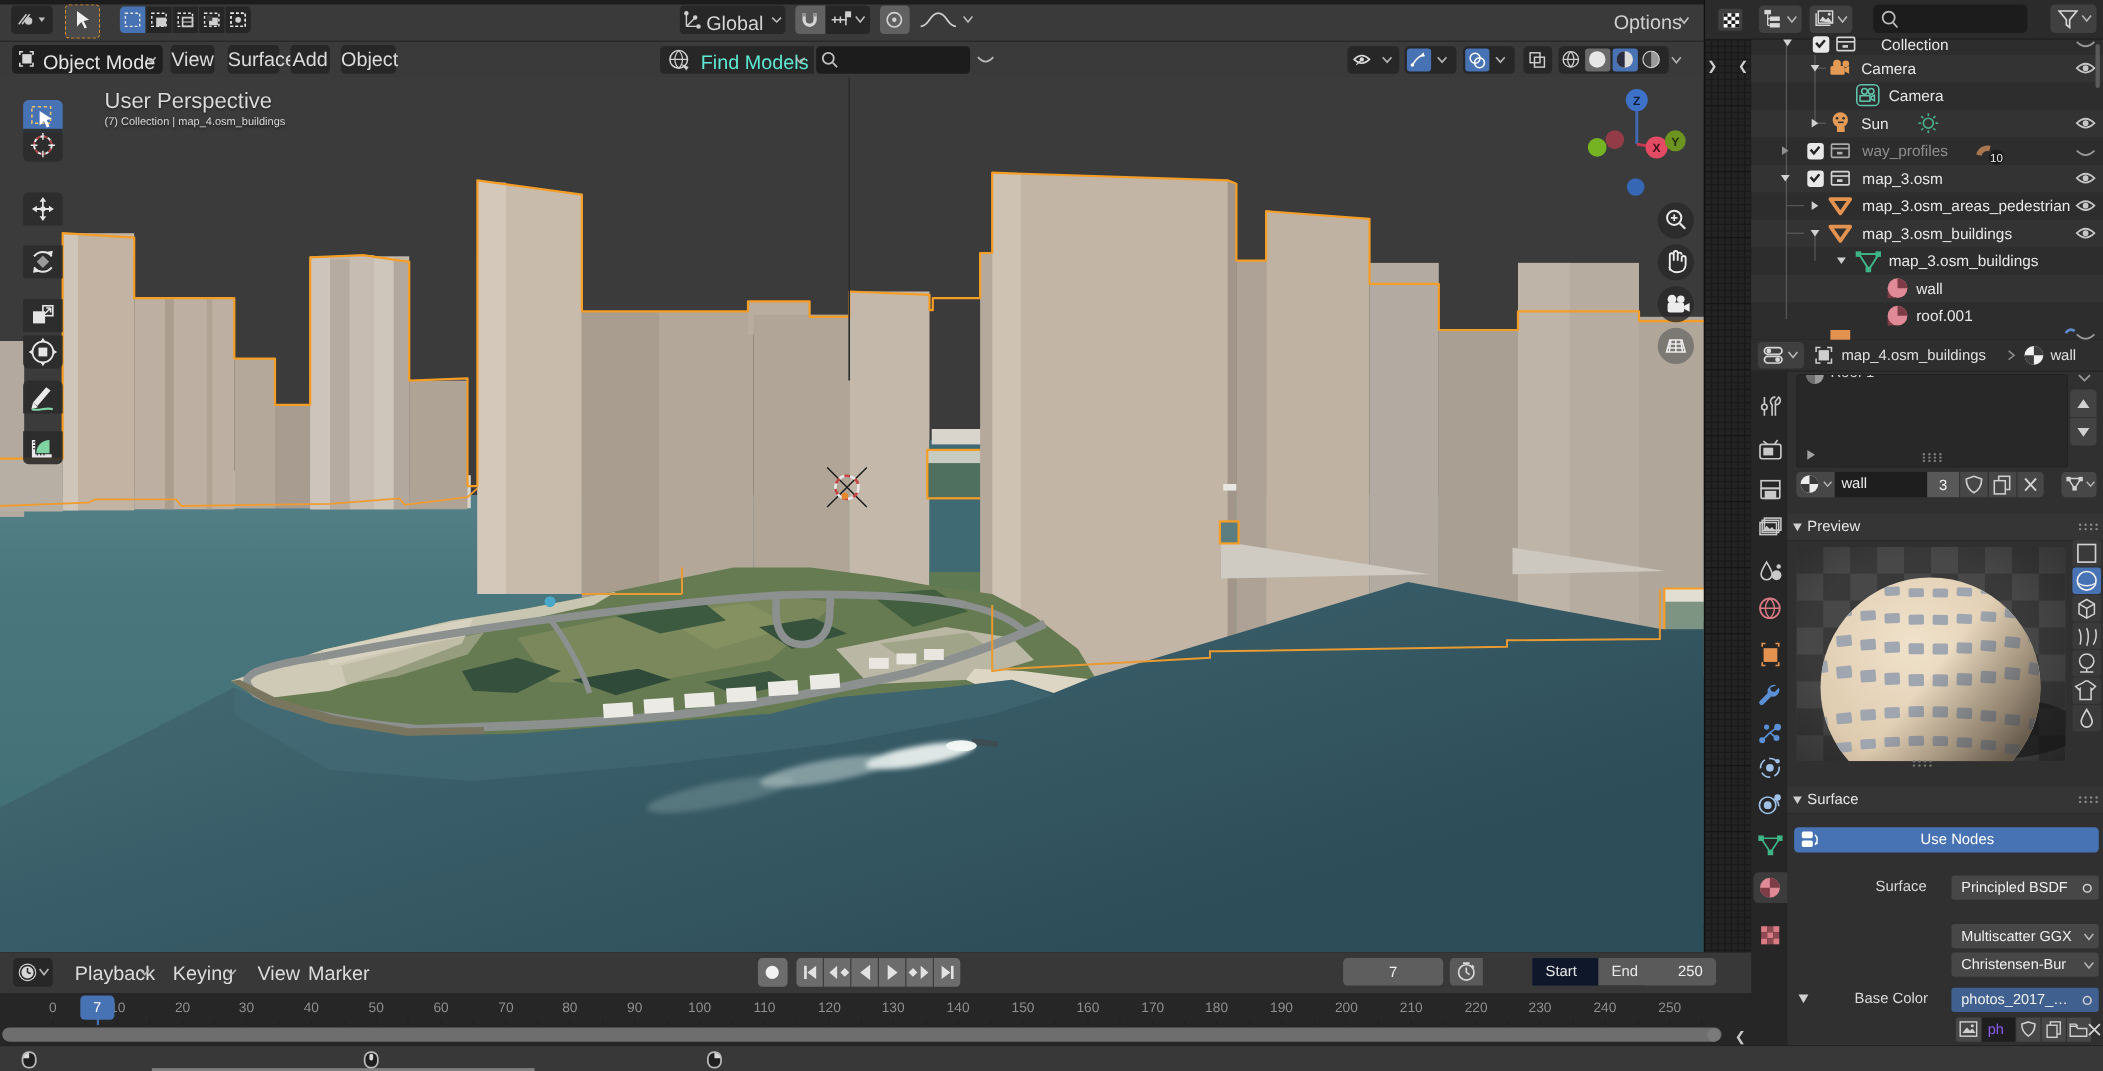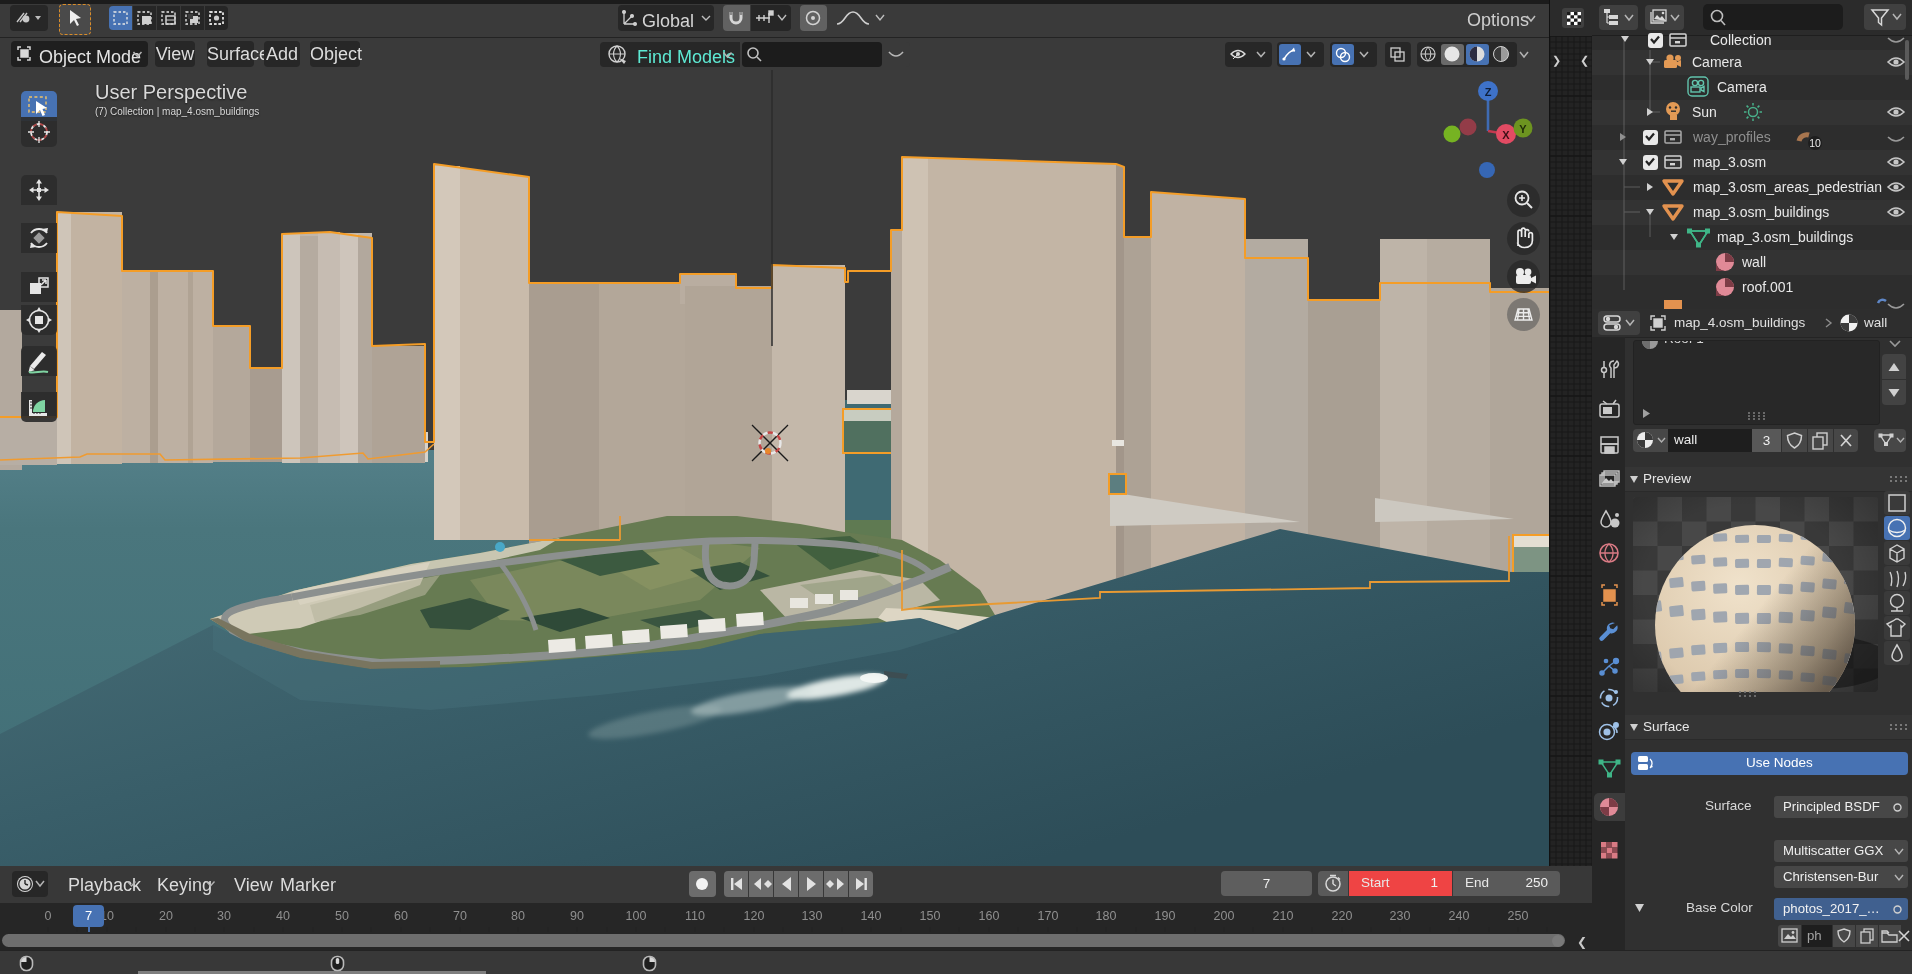--- a/index.html
+++ b/index.html
@@ -1296,21 +1296,21 @@
       </svg>
     </div>
     <div class="abs" style="left:186px;top:616px;width:23px;height:22px;background:#474747;border-radius:3px 0 0 3px;position:absolute;">
       <svg width="23" height="22">
         <rect x="4" y="4" width="15" height="13" fill="none" stroke="#cfcfcf" stroke-width="1.3"></rect>
         <path d="M6,14 l4,-5 l3,3 l2,-2 l3,4 z" fill="#cfcfcf"></path>
         <circle cx="15" cy="7.5" r="1.4" fill="#cfcfcf"></circle>
       </svg>
     </div>
     <div class="abs" style="left:210px;top:616px;width:30px;height:22px;background:#1e1e1e;position:absolute;">
-      <div class="txt" style="left:5px;top:3px;font-size:13.2px;color:#a3a3a3;">ph</div>
+      <div class="txt" style="left:5px;top:3px;font-size:13.2px;color:#8b5cf6;">ph</div>
     </div>
     <div class="abs" style="left:241px;top:616px;width:22px;height:22px;background:#474747;position:absolute;">
       <svg width="22" height="22">
         <path d="M11,4 l6,2 c0,5.5 -2,8.5 -6,11 c-4,-2.5 -6,-5.5 -6,-11 z" fill="none" stroke="#cfcfcf" stroke-width="1.4"></path>
       </svg>
     </div>
     <div class="abs" style="left:264px;top:616px;width:22px;height:22px;background:#474747;position:absolute;">
       <svg width="22" height="22">
         <rect x="8" y="4" width="9" height="11" fill="none" stroke="#cfcfcf" stroke-width="1.3"></rect>
         <rect x="5" y="7" width="9" height="11" fill="#474747" stroke="#cfcfcf" stroke-width="1.3"></rect>
@@ -1409,21 +1409,21 @@
       </div>
       <div class="abs" style="left:1221px;top:5px;width:91px;height:25px;background:#5e5e5e;border-radius:4px;text-align:center;">
         <div class="txt" style="position:static;line-height:25px;font-size:13.5px;color:#f2f2f2;">7</div>
       </div>
       <div class="abs" style="left:1318px;top:5px;width:30px;height:25px;background:#5a5a5a;border-radius:4px 0 0 4px;">
         <svg width="30" height="25">
           <circle cx="15" cy="13" r="7" fill="none" stroke="#d8d8d8" stroke-width="1.5"></circle>
           <path d="M15,13 L15,8.5 M15,13 l3,2 M12,4.5 h6 M20,6.5 l2,2" stroke="#d8d8d8" stroke-width="1.5" fill="none"></path>
         </svg>
       </div>
-      <div class="abs" style="left:1349px;top:5px;width:103px;height:25px;background:#ef4444;">
+      <div class="abs" style="left:1393px;top:5px;width:103px;height:25px;background:#0f172a;">
         <div class="txt" style="left:12px;top:4px;font-size:13.5px;color:#e8e8e8;">Start</div>
         <div class="txt" style="right:14px;top:4px;font-size:13.5px;color:#f0f0f0;">1</div>
       </div>
       <div class="abs" style="left:1453px;top:5px;width:107px;height:25px;background:#5a5a5a;border-radius:0 4px 4px 0;">
         <div class="txt" style="left:12px;top:4px;font-size:13.5px;color:#e8e8e8;">End</div>
         <div class="txt" style="right:12px;top:4px;font-size:13.5px;color:#f0f0f0;">250</div>
       </div>
     </div>
     <div class="abs" style="left:0;top:37px;width:1592px;height:29px;background:#262626;">
       <svg width="1592" height="29">

